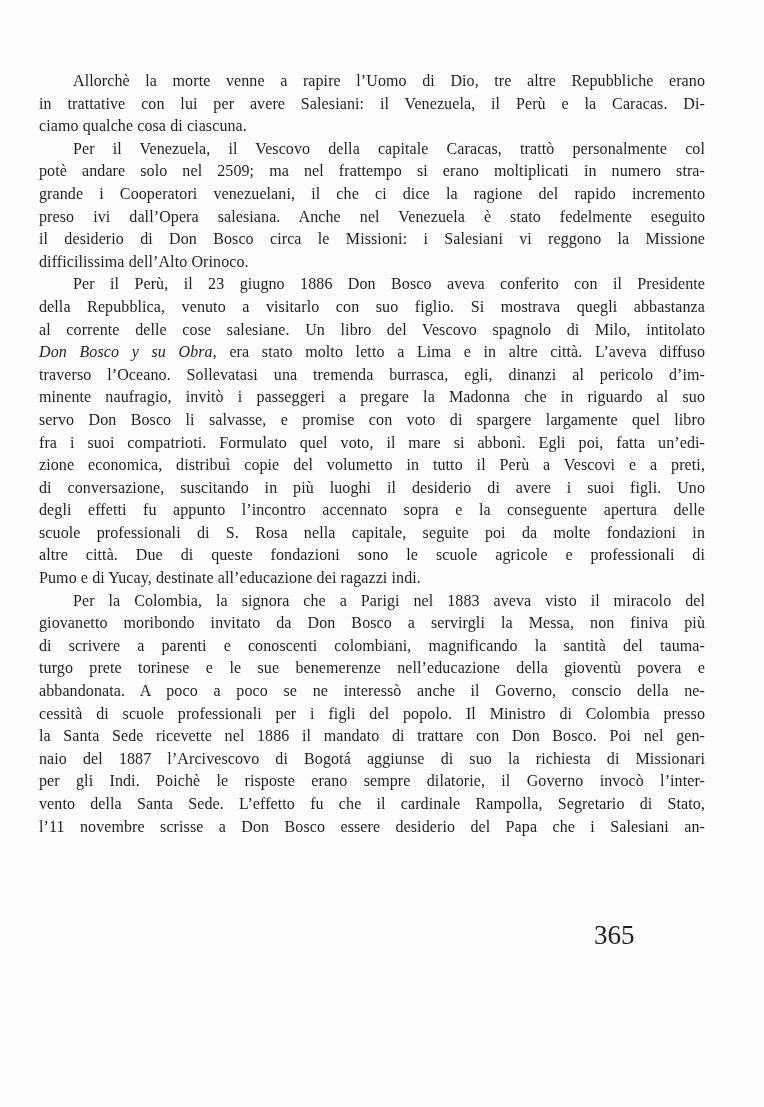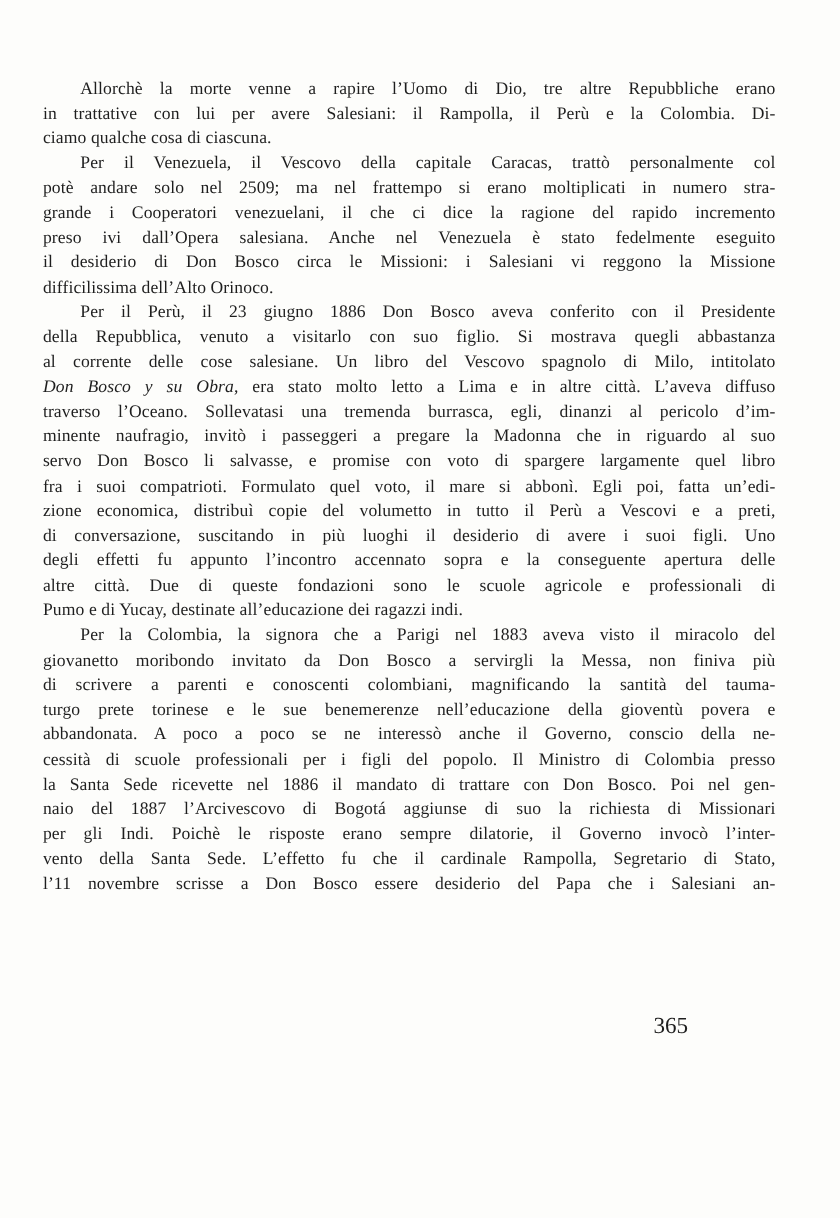--- a/index.html
+++ b/index.html
@@ -26,32 +26,32 @@
   .line {
     text-align: justify;
     text-align-last: justify;
   }
   .line.plast { text-align-last: left; }
   .line.pfirst { text-indent: 34px; }
   .line i { font-style: italic; }
   .page-number {
     position: absolute;
     left: 594px; top: 920px;
-    font-size: 21px;
+    font-size: 27px;
     color: var(--ink, #1e1e1e);
   }
 </style>
 </head>
 <body>
 
 <div class="page">
   <div class="text-block">
       <div class="paragraph">
         <div class="line pfirst"><span>Allorchè la morte venne a rapire l’Uomo di Dio, tre altre Repubbliche erano</span></div>
-        <div class="line"><span>in trattative con lui per avere Salesiani: il Rampolla, il Perù e la Colombia. Di-</span></div>
+        <div class="line"><span>in trattative con lui per avere Salesiani: il Venezuela, il Perù e la Caracas. Di-</span></div>
         <div class="line plast"><span>ciamo qualche cosa di ciascuna.</span></div>
       </div>
       <div class="paragraph">
         <div class="line pfirst"><span>Per il Venezuela, il Vescovo della capitale Caracas, trattò personalmente col</span></div>
         <div class="line"><span>potè andare solo nel 2509; ma nel frattempo si erano moltiplicati in numero stra-</span></div>
         <div class="line"><span>grande i Cooperatori venezuelani, il che ci dice la ragione del rapido incremento</span></div>
         <div class="line"><span>preso ivi dall’Opera salesiana. Anche nel Venezuela è stato fedelmente eseguito</span></div>
         <div class="line"><span>il desiderio di Don Bosco circa le Missioni: i Salesiani vi reggono la Missione</span></div>
         <div class="line plast"><span>difficilissima dell’Alto Orinoco.</span></div>
       </div>
@@ -60,20 +60,21 @@
         <div class="line"><span>della Repubblica, venuto a visitarlo con suo figlio. Si mostrava quegli abbastanza</span></div>
         <div class="line"><span>al corrente delle cose salesiane. Un libro del Vescovo spagnolo di Milo, intitolato</span></div>
         <div class="line"><i>Don Bosco y su Obra</i><span>, era stato molto letto a Lima e in altre città. L’aveva diffuso</span></div>
         <div class="line"><span>traverso l’Oceano. Sollevatasi una tremenda burrasca, egli, dinanzi al pericolo d’im-</span></div>
         <div class="line"><span>minente naufragio, invitò i passeggeri a pregare la Madonna che in riguardo al suo</span></div>
         <div class="line"><span>servo Don Bosco li salvasse, e promise con voto di spargere largamente quel libro</span></div>
         <div class="line"><span>fra i suoi compatrioti. Formulato quel voto, il mare si abbonì. Egli poi, fatta un’edi-</span></div>
         <div class="line"><span>zione economica, distribuì copie del volumetto in tutto il Perù a Vescovi e a preti,</span></div>
         <div class="line"><span>di conversazione, suscitando in più luoghi il desiderio di avere i suoi figli. Uno</span></div>
         <div class="line"><span>degli effetti fu appunto l’incontro accennato sopra e la conseguente apertura delle</span></div>
+        <div class="line"><span>scuole professionali di S. Rosa nella capitale, seguite poi da molte fondazioni in</span></div>
         <div class="line"><span>altre città. Due di queste fondazioni sono le scuole agricole e professionali di</span></div>
         <div class="line plast"><span>Pumo e di Yucay, destinate all’educazione dei ragazzi indi.</span></div>
       </div>
       <div class="paragraph">
         <div class="line pfirst"><span>Per la Colombia, la signora che a Parigi nel 1883 aveva visto il miracolo del</span></div>
         <div class="line"><span>giovanetto moribondo invitato da Don Bosco a servirgli la Messa, non finiva più</span></div>
         <div class="line"><span>di scrivere a parenti e conoscenti colombiani, magnificando la santità del tauma-</span></div>
         <div class="line"><span>turgo prete torinese e le sue benemerenze nell’educazione della gioventù povera e</span></div>
         <div class="line"><span>abbandonata. A poco a poco se ne interessò anche il Governo, conscio della ne-</span></div>
         <div class="line"><span>cessità di scuole professionali per i figli del popolo. Il Ministro di Colombia presso</span></div>

